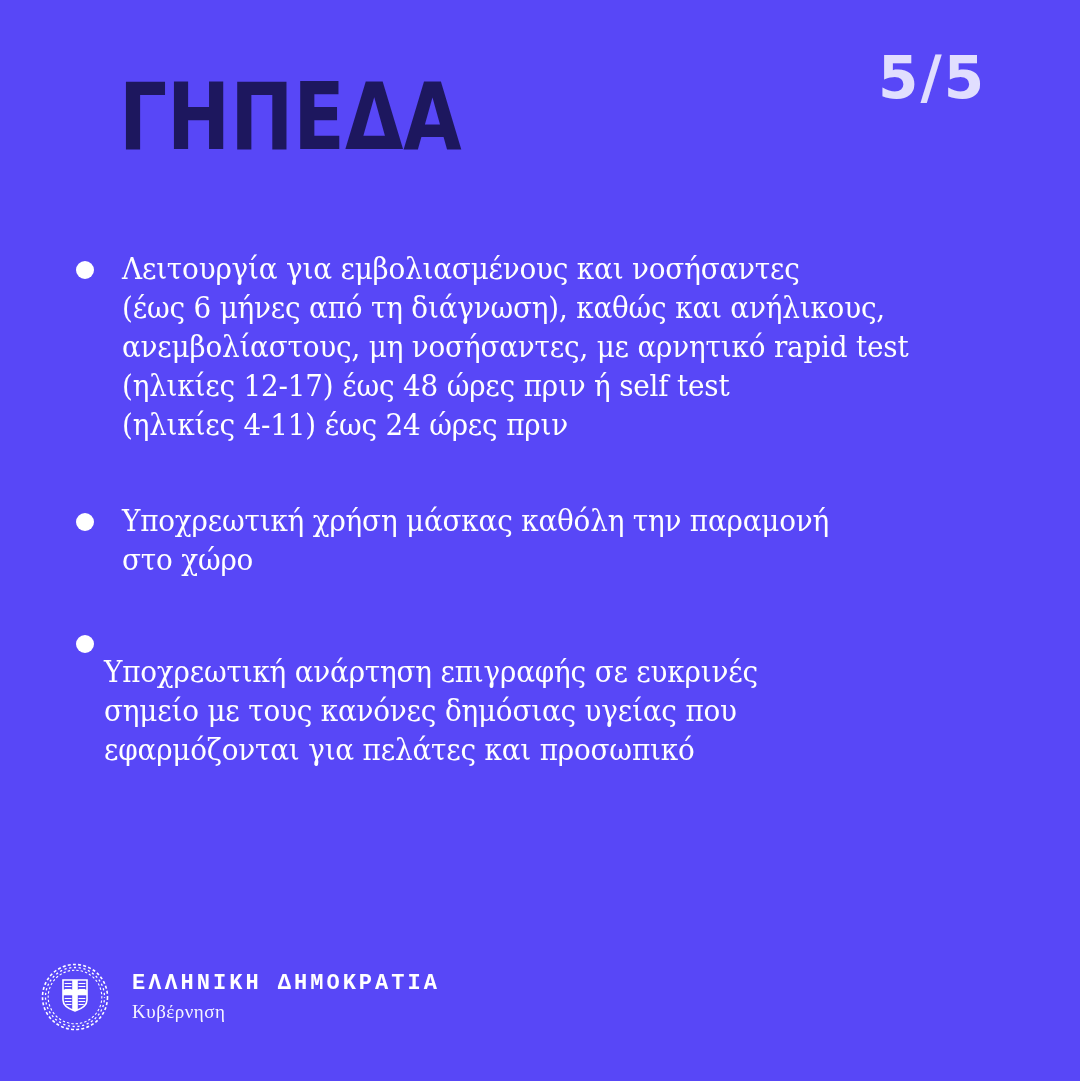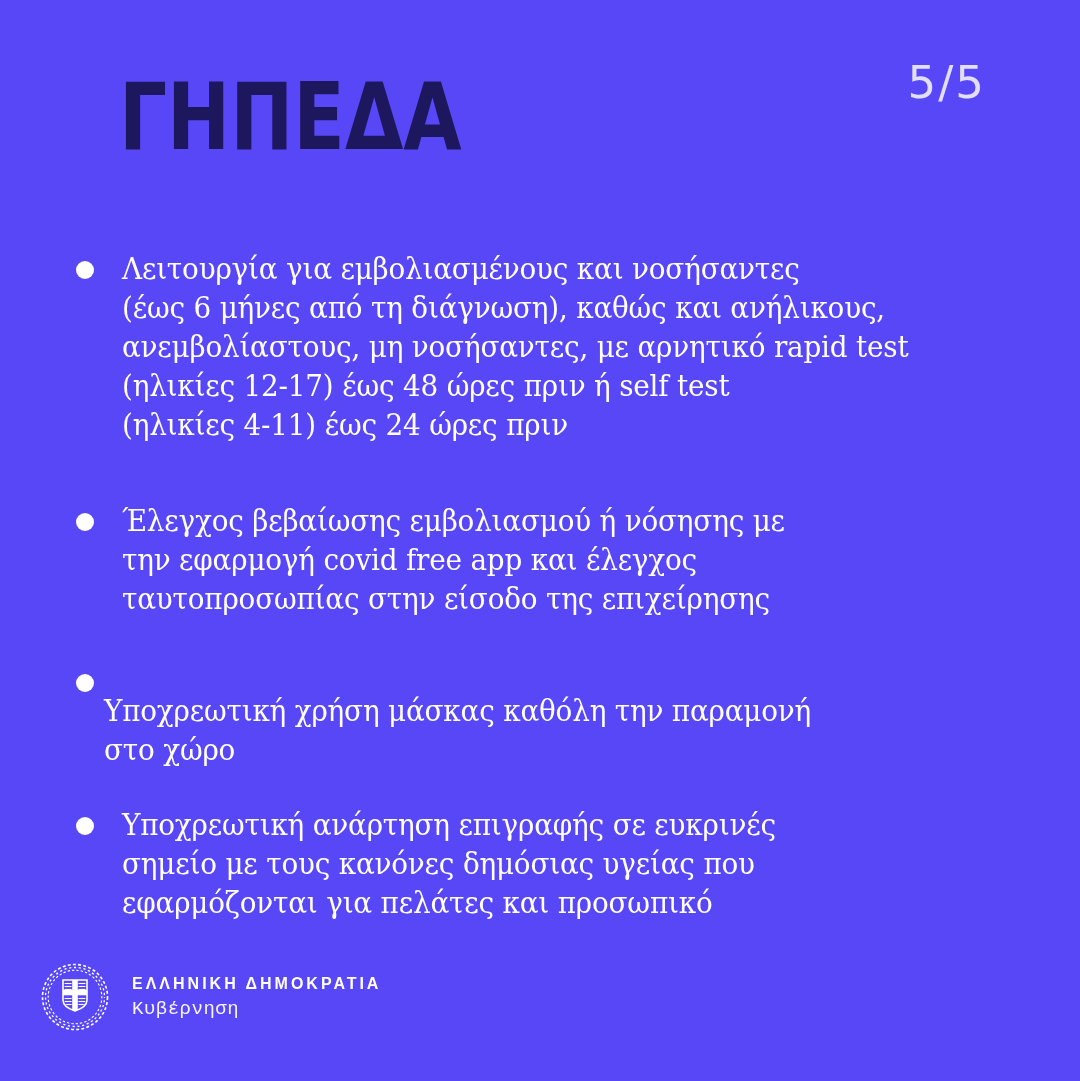--- a/index.html
+++ b/index.html
@@ -11,24 +11,24 @@
   html,body{width:1080px;height:1081px;}
   body{font-family:"DejaVu Sans",sans-serif;}
   .canvas{
     position:relative;
     width:1080px;height:1081px;
     background:var(--bg);
     overflow:hidden;
   }
   .page-indicator{
     position:absolute;
-    top:56px;right:94px;
+    top:44px;right:94px;
     font-family:"DejaVu Sans",sans-serif;
-    font-weight:400;
-    font-size:45px;
+    font-weight:700;
+    font-size:58px;
     color:rgba(255,255,255,0.82);
     letter-spacing:2px;
   }
   .title{
     position:absolute;
     left:119px;top:72px;
     font-family:"DejaVu Sans",sans-serif;
     font-weight:800;
     font-size:92px;
     line-height:1;
@@ -77,28 +77,28 @@
   }
   .emblem{
     flex:none;
     width:70px;height:70px;
   }
   .footer-text{
     margin-left:22px;
     color:var(--text);
   }
   .footer-org{
-    font-family:Liberation Sans, sans-serif;
+    font-family:Liberation Mono, monospace;
     font-weight:bold;
-    font-size:16px;
+    font-size:22px;
     letter-spacing:3px;
   }
   .footer-sub{
     margin-top:5px;
-    font-family:Liberation Mono, monospace;
+    font-family:Liberation Serif, serif;
     font-weight:normal;
     font-size:19px;
     letter-spacing:0.5px;
     color:rgba(255,255,255,0.95);
   }
 </style>
 </head>
 <body>
 
 <div class="canvas">
@@ -111,26 +111,20 @@
 
     <div class="bullet">
       <span class="dot"></span>
       <div class="bullet-text">Λειτουργία για εμβολιασμένους και νοσήσαντες
 (έως 6 μήνες από τη διάγνωση), καθώς και ανήλικους,
 ανεμβολίαστους, μη νοσήσαντες, με αρνητικό rapid test
 (ηλικίες 12-17) έως 48 ώρες πριν ή self test
 (ηλικίες 4-11) έως 24 ώρες πριν</div>
     </div>
 
-    <div class="bullet">
-      <span class="dot"></span>
-      <div class="bullet-text">Έλεγχος βεβαίωσης εμβολιασμού ή νόσησης με
-την εφαρμογή covid free app και έλεγχος
-ταυτοπροσωπίας στην είσοδο της επιχείρησης</div>
-    </div>
 
     <div class="bullet">
       <span class="dot"></span>
       <div class="bullet-text">Υποχρεωτική χρήση μάσκας καθόλη την παραμονή
 στο χώρο</div>
     </div>
 
     <div class="bullet">
       <span class="dot"></span>
       <div class="bullet-text">Υποχρεωτική ανάρτηση επιγραφής σε ευκρινές

